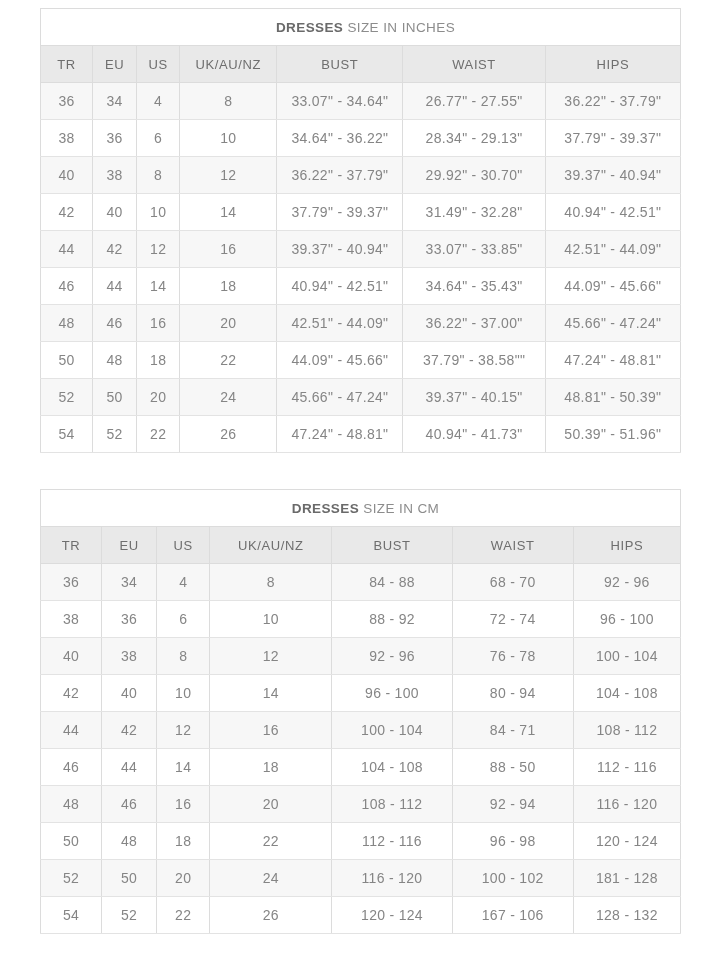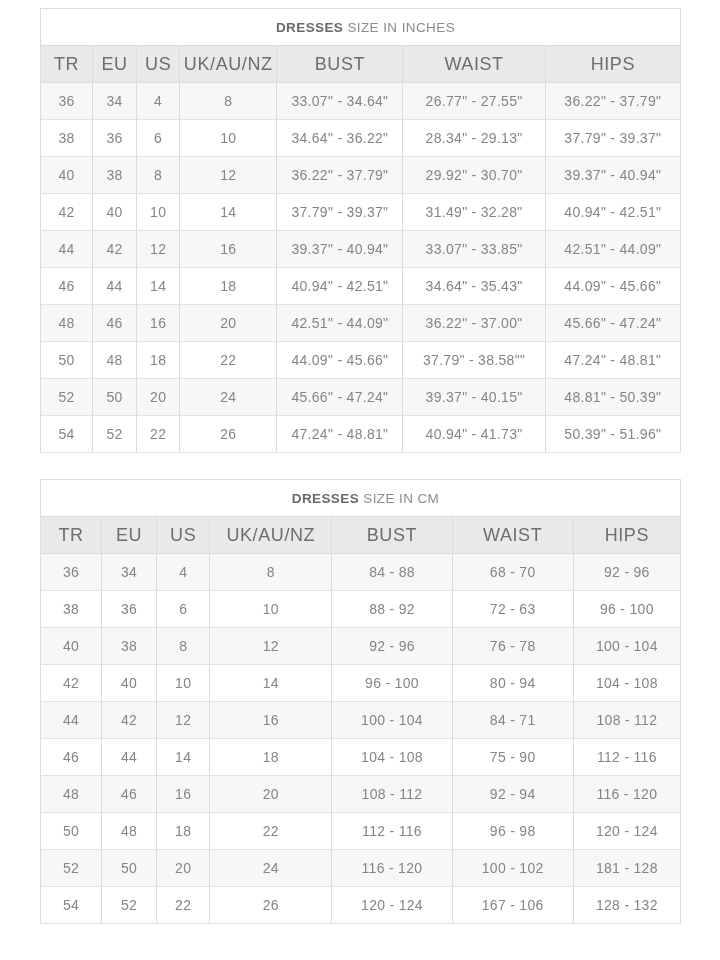--- a/index.html
+++ b/index.html
@@ -14,21 +14,21 @@
     background: #ffffff;
     box-sizing: border-box;
     padding: 8px 39px 0 40px;
   }
   table.size-table {
     border-collapse: collapse;
     table-layout: fixed;
     width: 641px;
   }
   .table-section + .table-section {
-    margin-top: 26px;
+    margin-top: 36px;
   }
   table.size-table th,
   table.size-table td {
     border: 1px solid #dcdcdc;
     text-align: center;
     vertical-align: middle;
     height: 36px;
     padding: 0 2px;
     font-size: 14px;
     font-weight: normal;
@@ -44,21 +44,21 @@
     letter-spacing: 0.4px;
     padding-left: 12px;
   }
   table.size-table .title-row .title-bold {
     font-weight: bold;
     color: #6a6a6a;
   }
   table.size-table .head-row th {
     background: #e9e9e9;
     color: #6e6e6e;
-    font-size: 18px;
+    font-size: 13px;
     letter-spacing: 0.6px;
   }
   table.size-table tbody tr:nth-child(odd) {
     background: #f7f7f7;
   }
   table.size-table tbody tr:nth-child(even) {
     background: #ffffff;
   }
   table.size-table tbody td {
     border-top-color: #e3e3e3;
@@ -240,21 +240,21 @@
             <td>84 - 88</td>
             <td>68 - 70</td>
             <td>92 - 96</td>
           </tr>
           <tr>
             <td>38</td>
             <td>36</td>
             <td>6</td>
             <td>10</td>
             <td>88 - 92</td>
-            <td>72 - 63</td>
+            <td>72 - 74</td>
             <td>96 - 100</td>
           </tr>
           <tr>
             <td>40</td>
             <td>38</td>
             <td>8</td>
             <td>12</td>
             <td>92 - 96</td>
             <td>76 - 78</td>
             <td>100 - 104</td>
@@ -276,21 +276,21 @@
             <td>100 - 104</td>
             <td>84 - 71</td>
             <td>108 - 112</td>
           </tr>
           <tr>
             <td>46</td>
             <td>44</td>
             <td>14</td>
             <td>18</td>
             <td>104 - 108</td>
-            <td>75 - 90</td>
+            <td>88 - 50</td>
             <td>112 - 116</td>
           </tr>
           <tr>
             <td>48</td>
             <td>46</td>
             <td>16</td>
             <td>20</td>
             <td>108 - 112</td>
             <td>92 - 94</td>
             <td>116 - 120</td>

